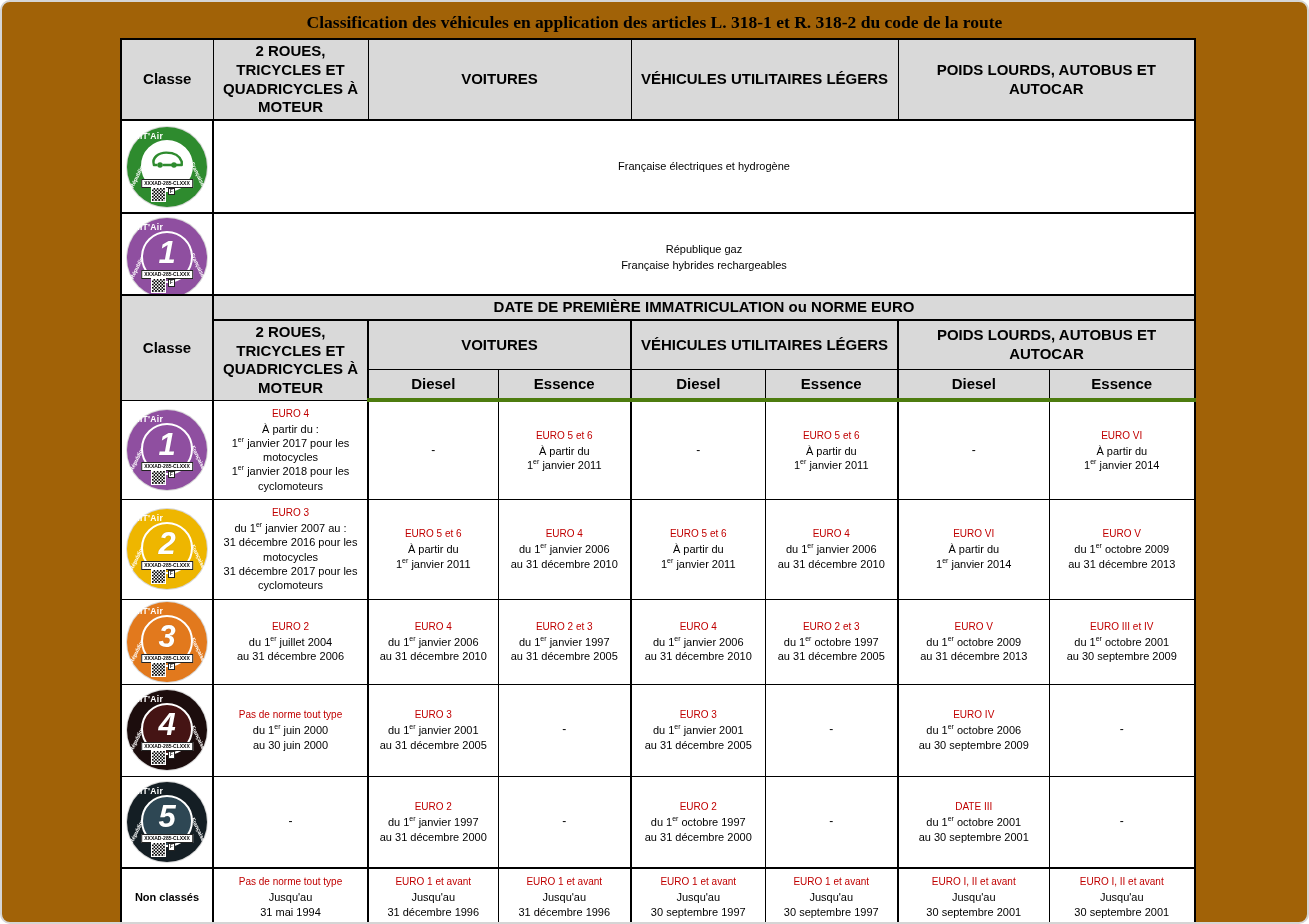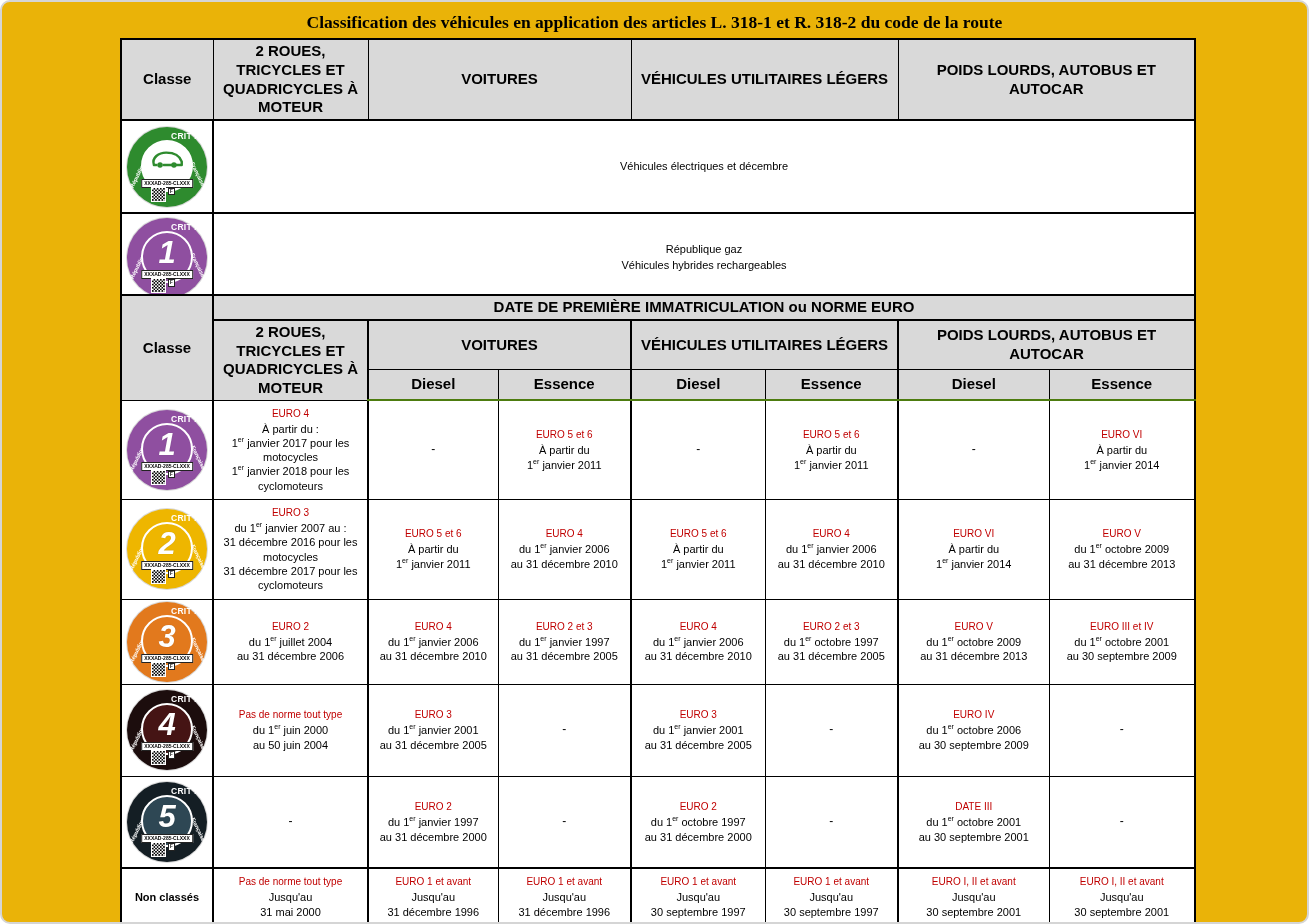--- a/index.html
+++ b/index.html
@@ -1,17 +1,17 @@
 <!DOCTYPE html>
 <html><head>
 <meta charset="utf-8">
 <style>
   html,body{margin:0;padding:0;background:#fff;}
   .page{
-    position:relative;width:1309px;height:924px;background:#eab308;
+    position:relative;width:1309px;height:924px;background:#a16207;
     border:2px solid #d5d5d5;border-radius:10px;box-sizing:border-box;
     font-family:"Liberation Sans","DejaVu Sans",sans-serif;color:#000;overflow:hidden;
   }
   .title{
     position:absolute;top:10px;left:0;width:100%;text-align:center;
     font-family:"Liberation Serif","DejaVu Serif",serif;font-weight:bold;font-size:17.5px;
   }
   table.tbl{border-collapse:collapse;table-layout:fixed;position:absolute;left:118px;
     border:2px solid #000;background:#fff;}
   #t1{top:36px;width:1074px;}
@@ -25,41 +25,41 @@
   #t1 tbody tr+tr{height:90px;}
   #t1 tbody td{border-top:2px solid #000;}
   #t1 td.badge-cell{border-right:2px solid #000;}
   .desc-cell{font-size:11.5px;line-height:1.45;}
   
   #t2 .hrow1{height:23px;}
   #t2 .hrow2{height:24px;}
   #t2 .hrow3{height:26px;}
   #t2 th.banner{border-bottom:2px solid #000;border-left:2px solid #000;}
   #t2 th.classe{border-right:2px solid #000;}
-  #t2 .hrow3 th{border-bottom:2px solid #4d7c0f;margin-left:12px;}
+  #t2 .hrow3 th{border-bottom:4px solid #4d7c0f;margin-left:12px;}
   .bL2{border-left:2px solid #000 !important;}
   
   #t2 tbody tr:nth-child(1){height:99px;}
   #t2 tbody tr:nth-child(2){height:100px;}
   #t2 tbody tr:nth-child(3){height:85px;}
   #t2 tbody tr:nth-child(4){height:92px;}
   #t2 tbody tr:nth-child(5){height:92px;}
   #t2 tbody tr:nth-child(6){height:58px;}
   #t2 tbody tr:last-child td{border-top:2px solid #000;}
   #t2 tbody td{font-size:11px;line-height:1.3;}
   .norm{color:#c00000;font-weight:normal;font-size:10px;margin-bottom:2px;}
   .line{font-size:11px;}
   .dash{font-size:12px;}
   sup{font-size:7px;line-height:0;vertical-align:super;}
   .nc-label{font-weight:bold;font-size:11.5px;background:#fff;}
   .badge-cell{background:#fff;}
   
   .badge{position:relative;width:80px;height:80px;border-radius:50%;margin:0 auto;
     background:var(--ring);box-shadow:0 0 0 1px rgba(0,0,0,.15);}
-  .badge-title{position:absolute;top:4px;left:0;width:100%;text-align:right;
+  .badge-title{position:absolute;top:4px;left:0;width:100%;text-align:left;
     color:#fff;font-weight:bold;font-size:8.5px;letter-spacing:.3px;}
   .badge-side{position:absolute;color:#fff;font-size:5.5px;font-weight:bold;white-space:nowrap;}
   .badge-side.l{left:-4px;top:44px;transform:rotate(-64deg);}
   .badge-side.r{right:-4px;top:44px;transform:rotate(64deg);}
   .badge-inner{position:absolute;left:14px;top:13px;width:52px;height:52px;border-radius:50%;
     border:2px solid #fff;background:var(--inner);box-sizing:border-box;
     display:flex;align-items:center;justify-content:center;}
   .badge-num{color:#fff;font-size:31px;font-weight:bold;font-style:italic;
     transform:translateY(-4px);text-shadow:0 0 1px rgba(0,0,0,.25);}
   .badge-car{transform:translateY(-6px);}
@@ -108,40 +108,40 @@
                   <circle cx="13.5" cy="19" r="3.4" fill="#2e8b2e"></circle>
                   <circle cx="30.5" cy="19" r="3.4" fill="#2e8b2e"></circle>
                 </svg>
               </div>
               <div class="badge-code">XXXAD-285-CLXXX</div>
               <div class="badge-qr"></div>
               <span class="badge-f">F</span>
             </div>
           </td>
           <td class="desc-cell" colspan="4">
-            <div class="line">Véhicules électriques et décembre</div>
+            <div class="line">Française électriques et hydrogène</div>
           </td>
         </tr>
         <tr>
           <td class="badge-cell">
             <div class="badge" style="--ring: #8f4fa0; --inner: #8f4fa0;">
               <span class="badge-title">CRIT'Air</span>
               <span class="badge-side l">République</span>
               <span class="badge-side r">Française</span>
               <div class="badge-inner">
                 <span class="badge-num">1</span>
               </div>
               <div class="badge-code">XXXAD-285-CLXXX</div>
               <div class="badge-qr"></div>
               <span class="badge-f">F</span>
             </div>
           </td>
           <td class="desc-cell" colspan="4">
             <div class="line">République gaz</div>
-            <div class="line">Véhicules hybrides rechargeables</div>
+            <div class="line">Française hybrides rechargeables</div>
           </td>
         </tr>
       </tbody>
   </table>
 
   <table id="t2" class="tbl">
     <colgroup>
       <col style="width:92px">
         <col style="width:155px">
         <col style="width:130px">
@@ -328,21 +328,21 @@
                 <span class="badge-num">4</span>
               </div>
               <div class="badge-code">XXXAD-285-CLXXX</div>
               <div class="badge-qr"></div>
               <span class="badge-f">F</span>
             </div>
           </td>
           <td class="bL2">
             <div class="norm">Pas de norme tout type</div>
             <div class="line">du 1<sup>er</sup> juin 2000</div>
-            <div class="line">au 50 juin 2004</div>
+            <div class="line">au 30 juin 2000</div>
           </td>
           <td class="bL2">
             <div class="norm">EURO 3</div>
             <div class="line">du 1<sup>er</sup> janvier 2001</div>
             <div class="line">au 31 décembre 2005</div>
           </td>
           <td>
             <div class="dash">-</div>
           </td>
           <td class="bL2">
@@ -402,21 +402,21 @@
           </td>
           <td>
             <div class="dash">-</div>
           </td>
         </tr>
         <tr>
           <td class="nc-label">Non classés</td>
           <td class="bL2">
             <div class="norm">Pas de norme tout type</div>
             <div class="line">Jusqu'au</div>
-            <div class="line">31 mai 2000</div>
+            <div class="line">31 mai 1994</div>
           </td>
           <td class="bL2">
             <div class="norm">EURO 1 et avant</div>
             <div class="line">Jusqu'au</div>
             <div class="line">31 décembre 1996</div>
           </td>
           <td>
             <div class="norm">EURO 1 et avant</div>
             <div class="line">Jusqu'au</div>
             <div class="line">31 décembre 1996</div>

